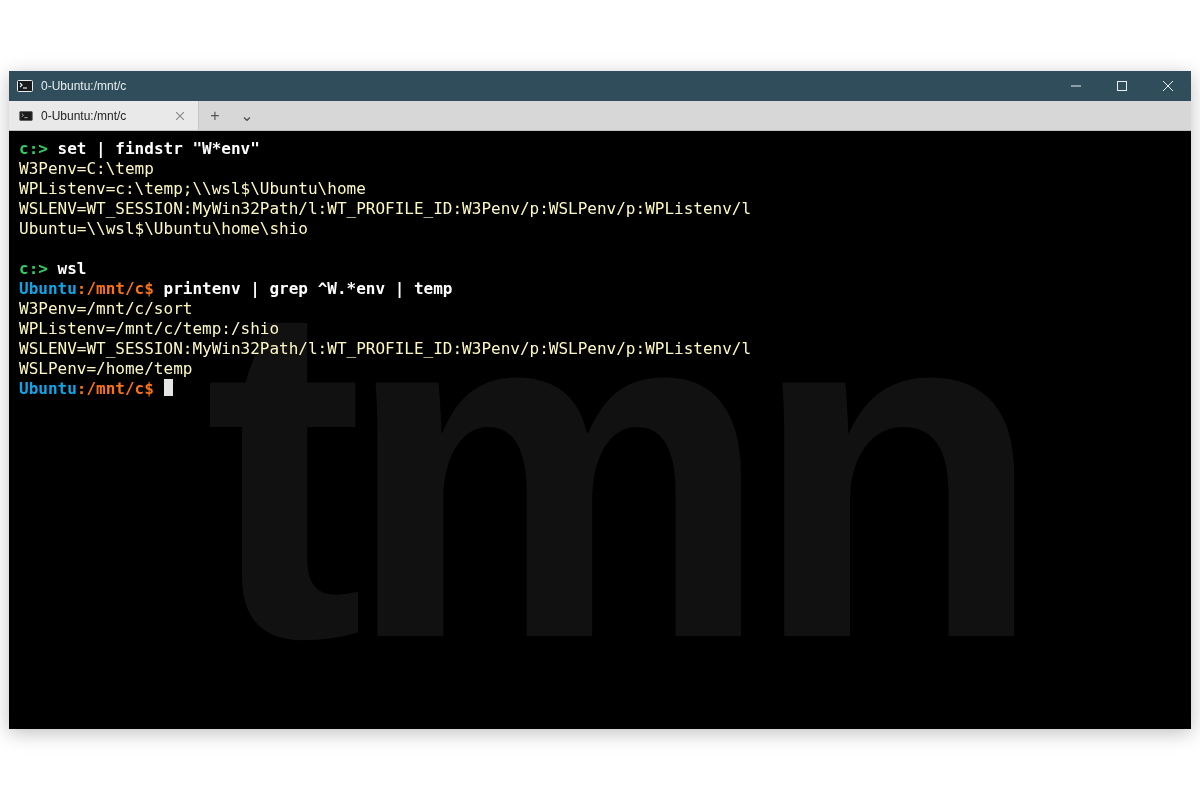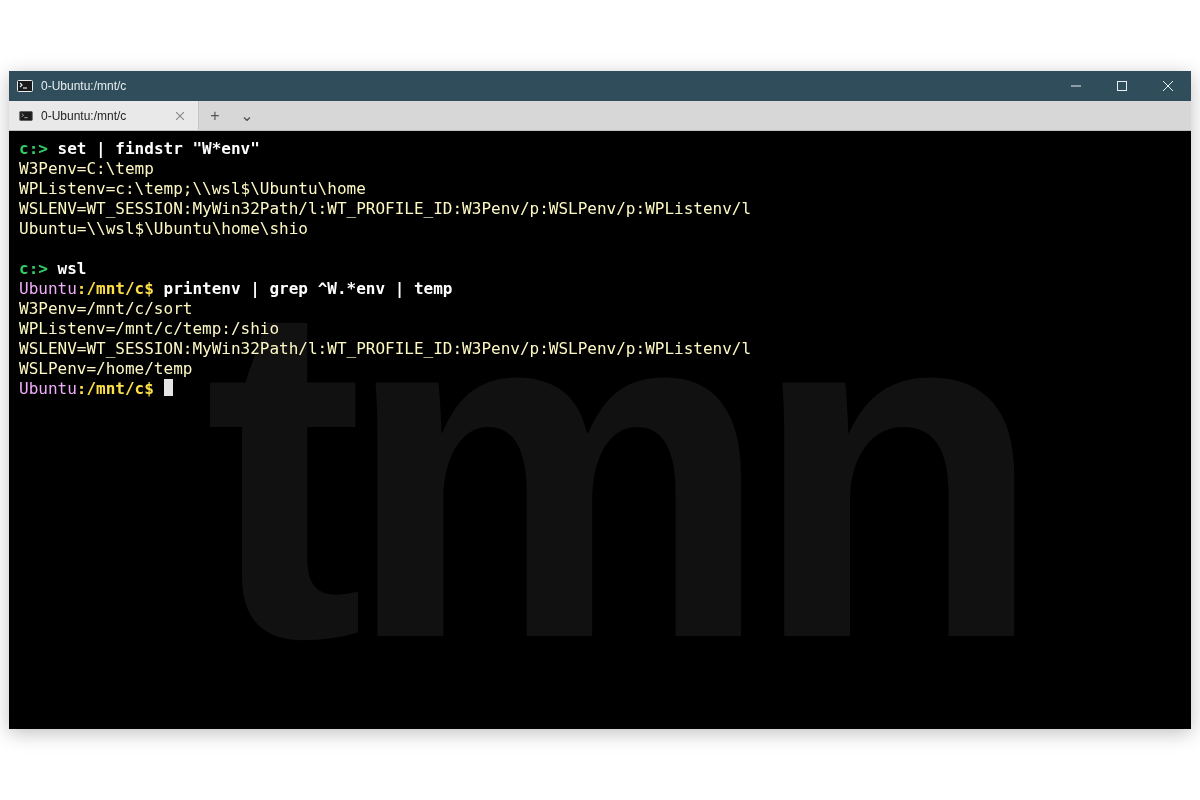--- a/index.html
+++ b/index.html
@@ -85,22 +85,22 @@
     position: relative;
     z-index: 1;
     padding: 8px 10px;
     font-family: Consolas, "DejaVu Sans Mono", Menlo, monospace;
     font-size: 16px;
     line-height: 20px;
     color: #e5e5e5;
     white-space: pre;
   }
   .pd  { color:#33cc66; font-weight:bold; }  
-  .ph  { color:#f0abfc; font-weight:normal; }  
-  .pp  { color:#fde047; font-weight:bold; }  
+  .ph  { color:#0ea5e9; font-weight:bold; }  
+  .pp  { color:#f97316; font-weight:bold; }  
   .cmd { color:#ffffff; font-weight:bold; }  
   .out { color:#fef9c3; }                    
   .cursor {
     display:inline-block;
     width: 9px; height: 17px;
     background:#e5e5e5;
     vertical-align: -2px;
   }
 
   .cmdicon-svg { display:block; }

